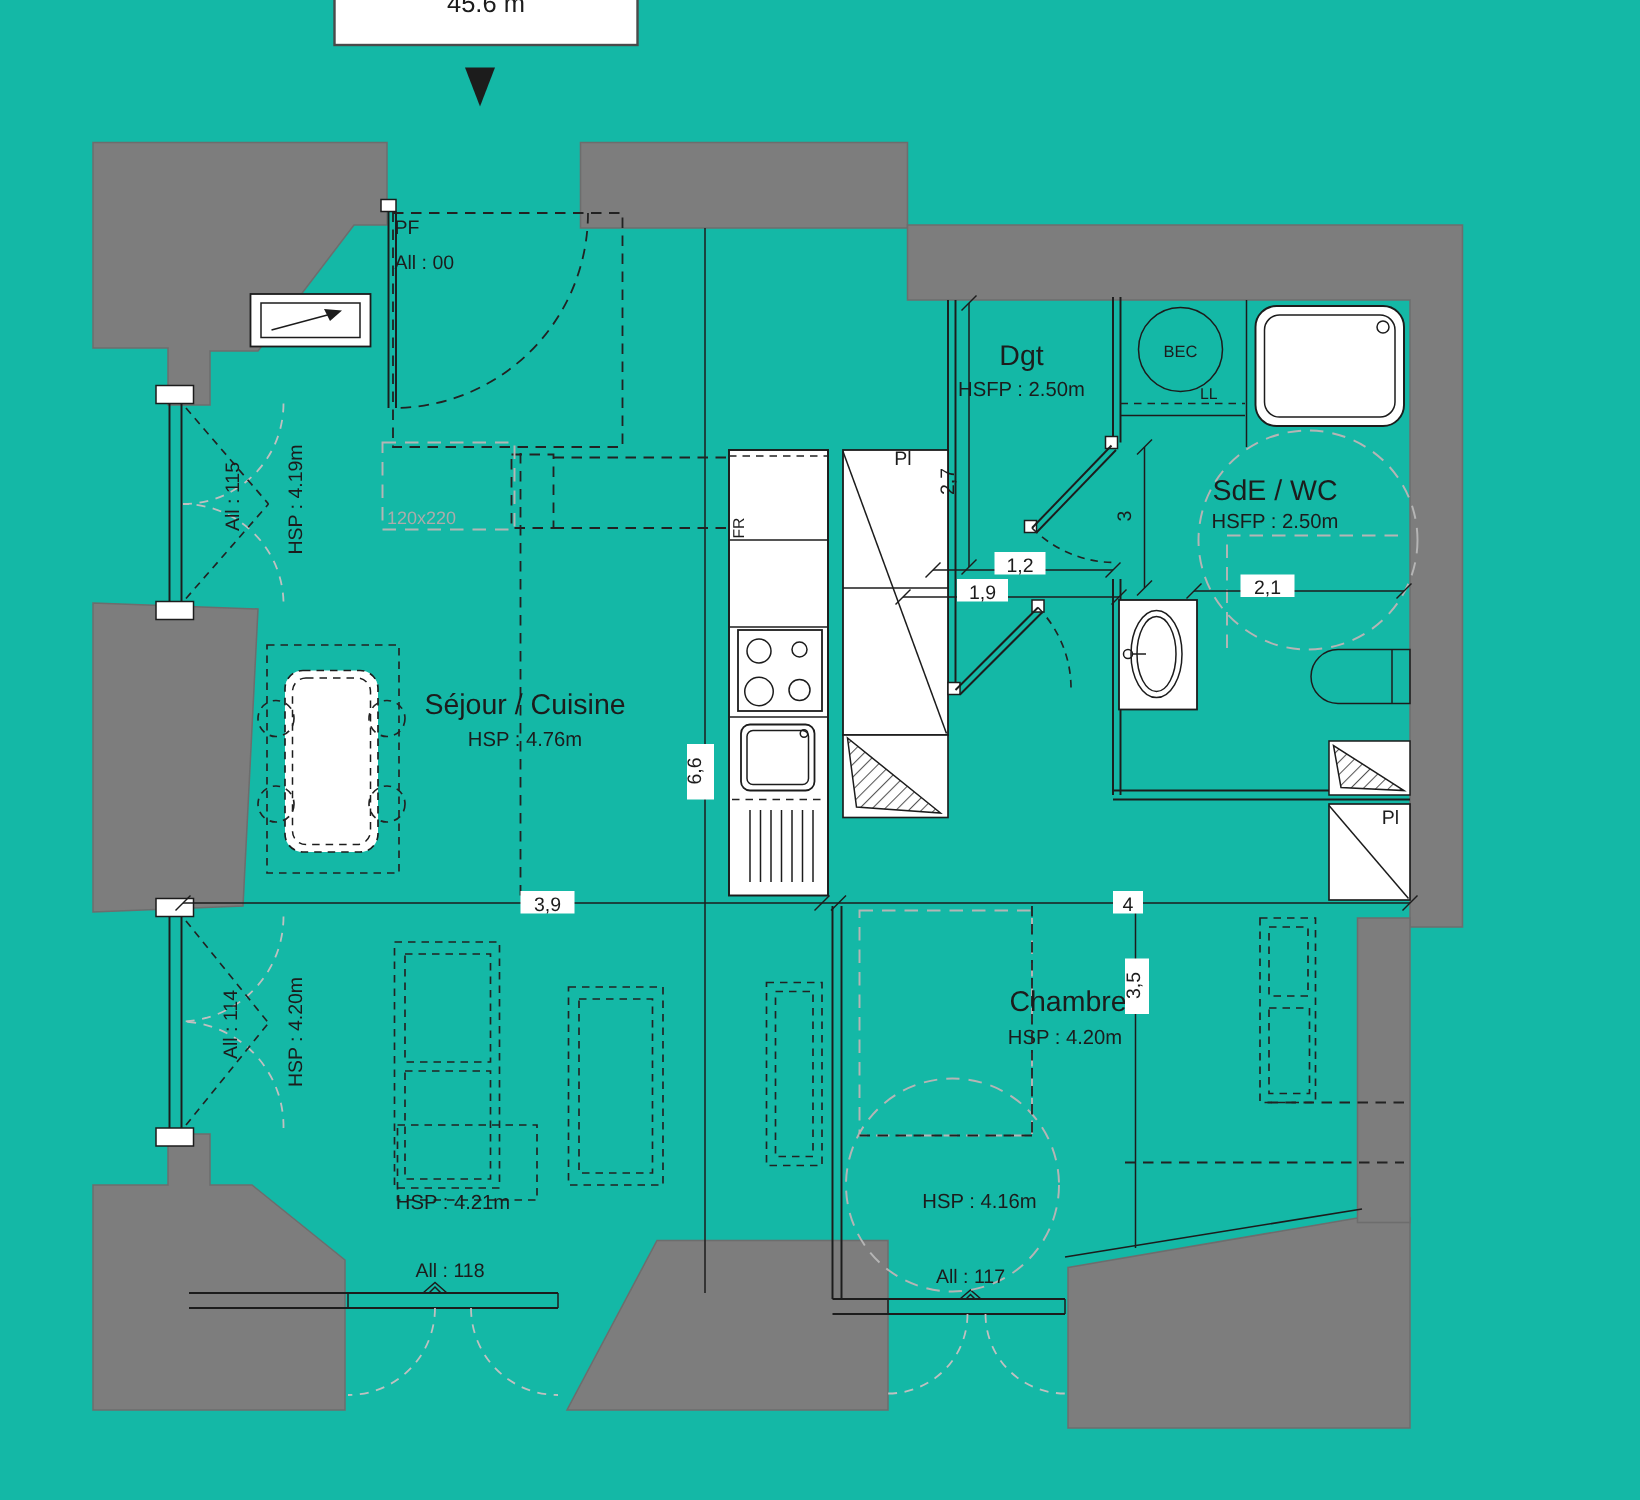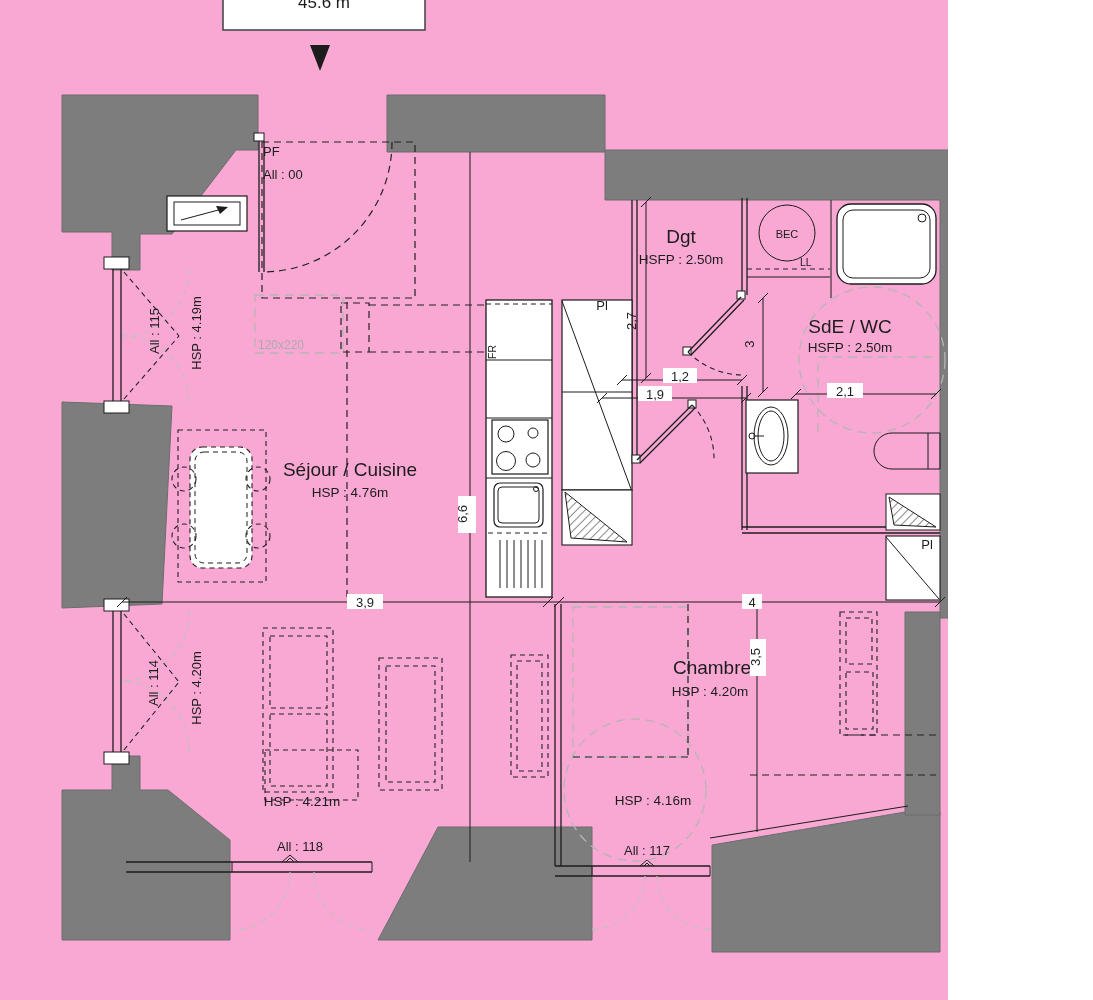--- a/index.html
+++ b/index.html
@@ -1,16 +1,16 @@
 <!DOCTYPE html>
 <html><head>
 <meta charset="utf-8">
 <style>
   html,body{margin:0;padding:0;background:#fff;}
-  .stage{position:relative;width:948px;height:1000px;background:#f9a8d4;overflow:hidden;
+  .stage{position:relative;width:1093px;height:1000px;background:#14b8a6;overflow:hidden;
          font-family:"Liberation Sans",sans-serif;}
   svg{position:absolute;left:0;top:0;}
   svg text{fill:#1c1c1c;font-family:"Liberation Sans",sans-serif;}
   .t-room{font-size:19px;}
   .t-sub{font-size:13.5px;}
   .t-dim{font-size:13px;}
   .t-id{font-size:13px;}
   .t-small{font-size:11px;}
   .t-tiny{font-size:10.5px;}
   .t-gray{fill:#ababab;font-size:12px;}

